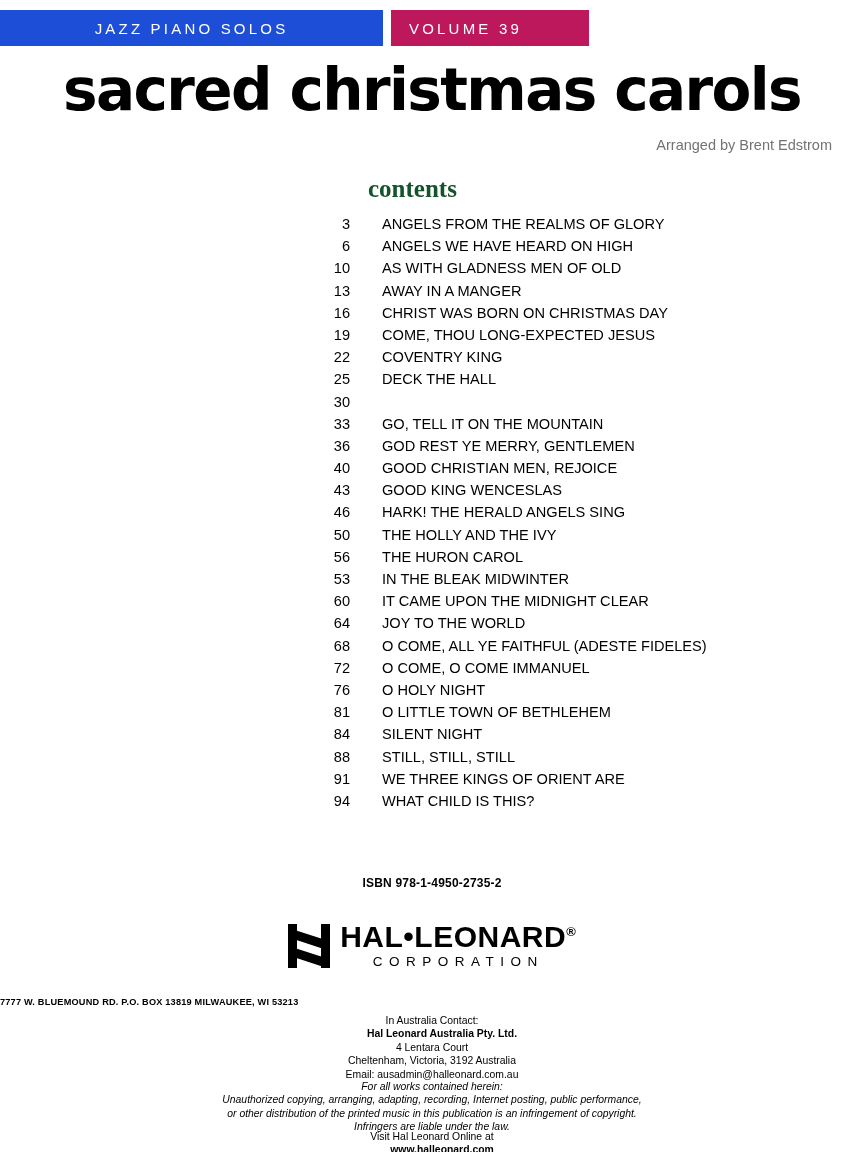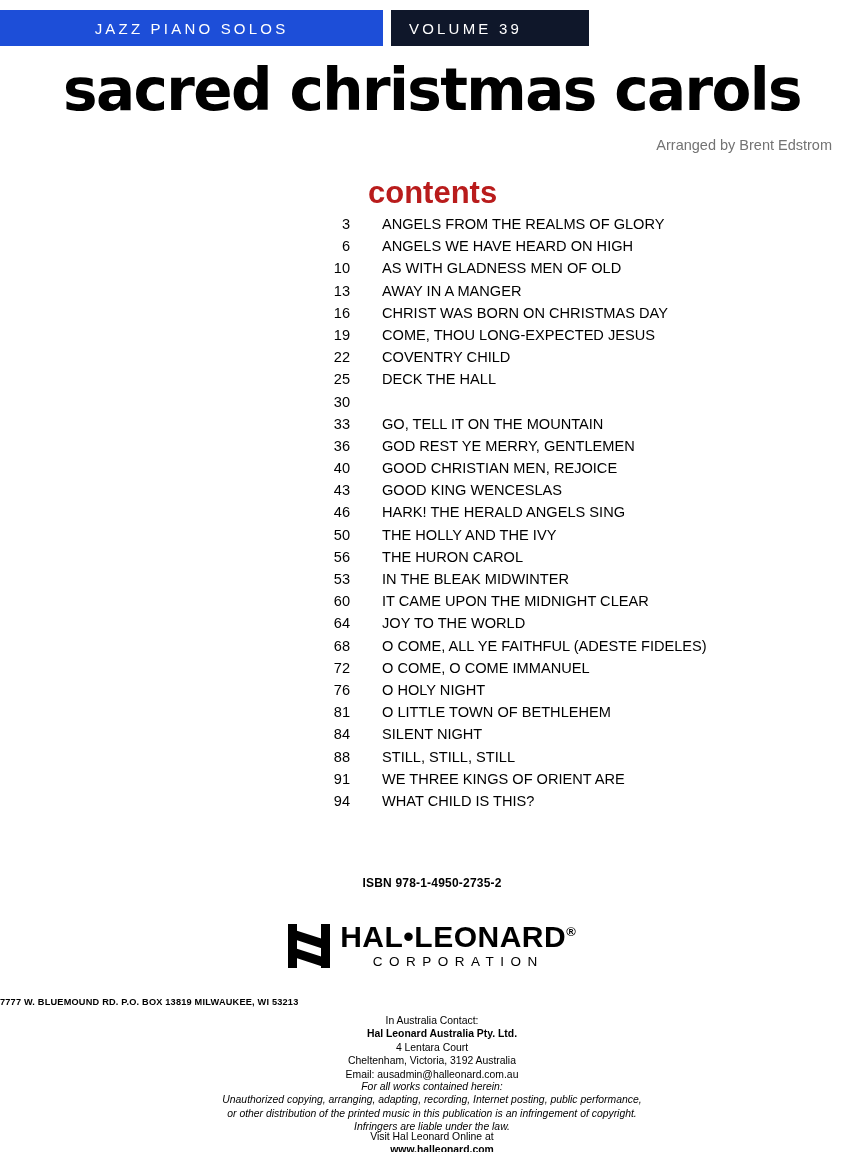--- a/index.html
+++ b/index.html
@@ -37,21 +37,21 @@
   .banner-left span {
     font-size: 15px;
     letter-spacing: 3.2px;
     font-weight: 400;
   }
   .banner-gap {
     flex: 0 0 8px;
     background: #ffffff;
   }
   .banner-right {
-    background: #0f172a;
+    background: #be185d;
     color: #ffffff;
     flex: 0 0 180px;
     display: flex;
     align-items: center;
     padding-left: 18px;
   }
   .banner-right span {
     font-size: 15px;
     letter-spacing: 3.2px;
   }
@@ -80,25 +80,25 @@
     right: 32px;
     font-size: 14.5px;
     color: #737373;
   }
 
   
   .contents-heading {
     position: absolute;
     top: 175px;
     left: 368px;
-    font-size: 31px;
+    font-size: 25px;
     font-weight: bold;
-    color: #b91c1c;
+    color: #14532d;
     letter-spacing: 0px;
-    font-family: Liberation Sans, sans-serif;
+    font-family: Liberation Serif, serif;
   }
 
   
   .contents-list {
     position: absolute;
     top: 216px;
     left: 300px;
     width: 460px;
   }
   .toc-row {
@@ -275,21 +275,21 @@
   <div class="toc-row">
     <div class="toc-page">16</div>
     <div class="toc-title">CHRIST WAS BORN ON CHRISTMAS DAY</div>
   </div>
   <div class="toc-row">
     <div class="toc-page">19</div>
     <div class="toc-title">COME, THOU LONG-EXPECTED JESUS</div>
   </div>
   <div class="toc-row">
     <div class="toc-page">22</div>
-    <div class="toc-title">COVENTRY CHILD</div>
+    <div class="toc-title">COVENTRY KING</div>
   </div>
   <div class="toc-row">
     <div class="toc-page">25</div>
     <div class="toc-title">DECK THE HALL</div>
   </div>
   <div class="toc-row">
     <div class="toc-page">30</div>
   </div>
   <div class="toc-row">
     <div class="toc-page">33</div>

